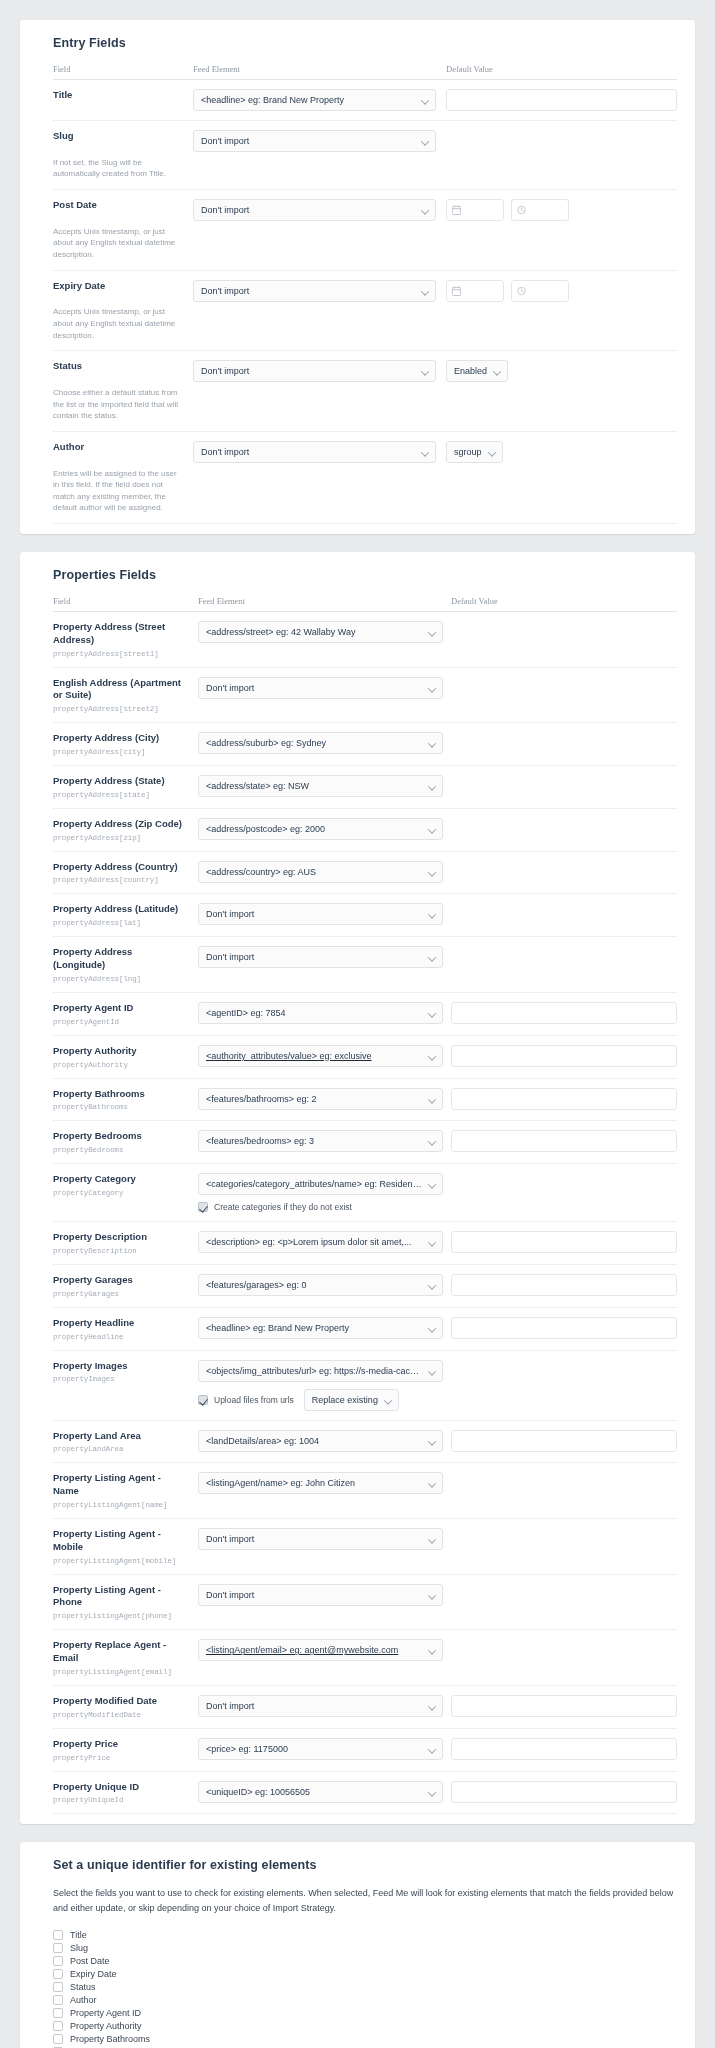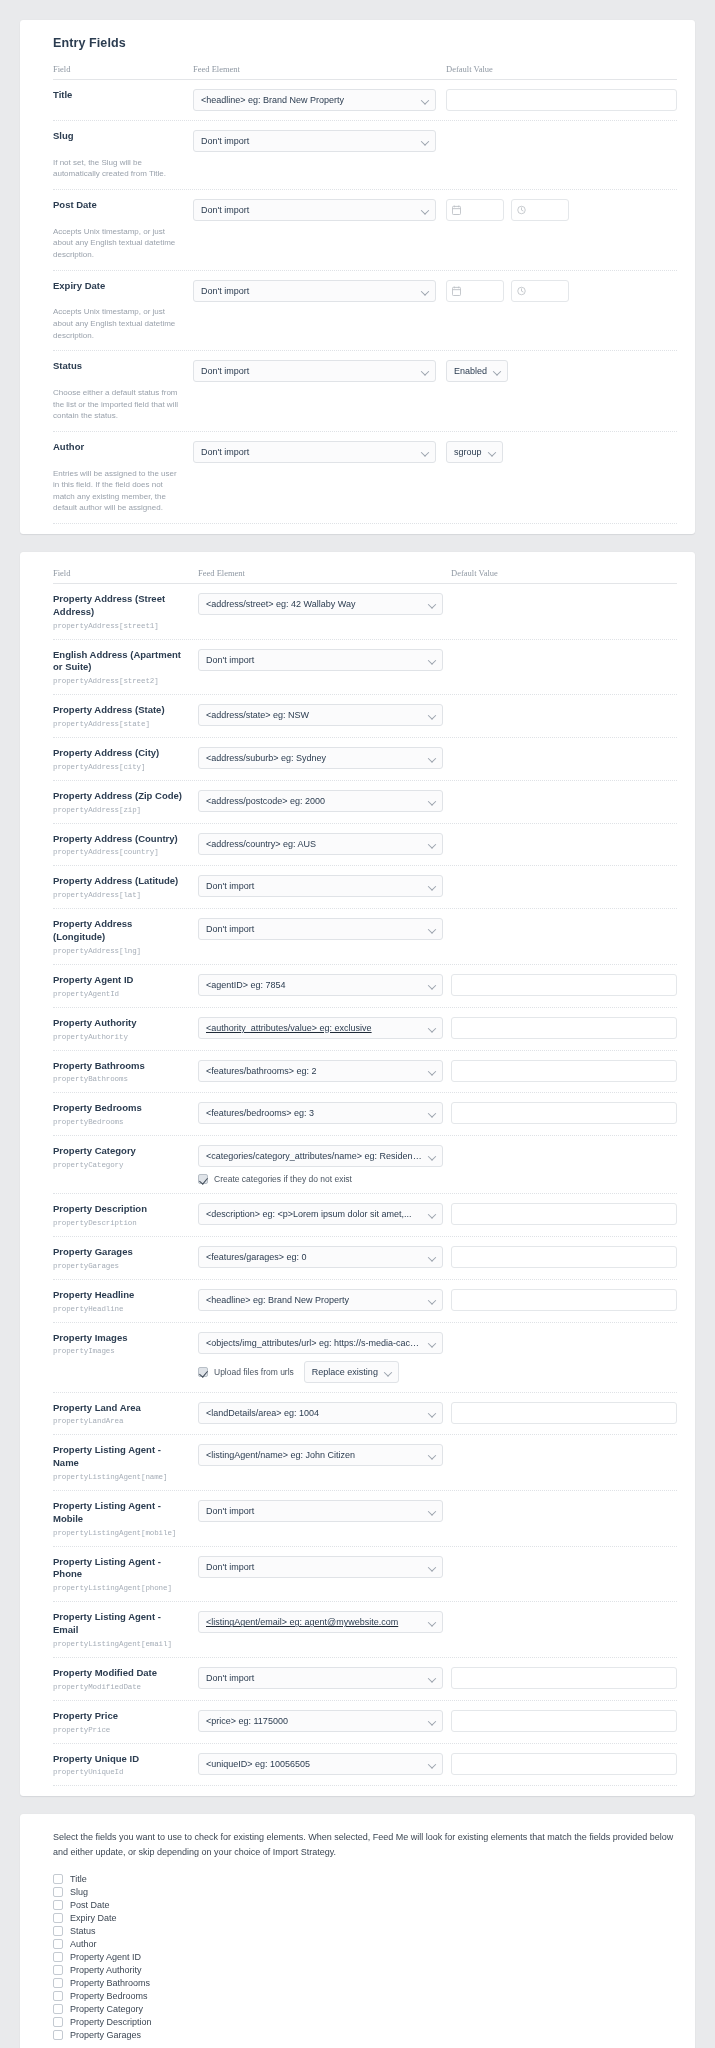--- a/index.html
+++ b/index.html
@@ -292,20 +292,21 @@
             </div>
             <div class="col-default">
               <div class="defwrap"><span class="sel sm">sgroup</span></div>
             </div>
           </div>
         </div>
     </div>
   </div>
 
   <div class="card prop">
+    <h2 class="section-title">Properties Fields</h2>
     <div class="grid">
       <div class="head-row">
         <div class="head-cell col-field">Field</div>
         <div class="head-cell col-feed" style="padding-left:5px;">Feed Element</div>
         <div class="head-cell col-default" style="padding-left:8px;">Default Value</div>
       </div>
       <div id="prop-rows">
           <div class="row">
             <div class="col-field">
               <div class="fld-name">Property Address (Street Address)</div>
@@ -325,37 +326,37 @@
             </div>
             <div class="col-feed" style="padding-left:5px;">
               <span class="sel">Don't import</span>
             </div>
             <div class="col-default">
               <div class="defwrap prop"></div>
             </div>
           </div>
           <div class="row">
             <div class="col-field">
+              <div class="fld-name">Property Address (City)</div>
+              <div class="fld-handle">propertyAddress[city]</div>
+            </div>
+            <div class="col-feed" style="padding-left:5px;">
+              <span class="sel">&lt;address/suburb&gt; eg: Sydney</span>
+            </div>
+            <div class="col-default">
+              <div class="defwrap prop"></div>
+            </div>
+          </div>
+          <div class="row">
+            <div class="col-field">
               <div class="fld-name">Property Address (State)</div>
               <div class="fld-handle">propertyAddress[state]</div>
             </div>
             <div class="col-feed" style="padding-left:5px;">
               <span class="sel">&lt;address/state&gt; eg: NSW</span>
-            </div>
-            <div class="col-default">
-              <div class="defwrap prop"></div>
-            </div>
-          </div>
-          <div class="row">
-            <div class="col-field">
-              <div class="fld-name">Property Address (City)</div>
-              <div class="fld-handle">propertyAddress[city]</div>
-            </div>
-            <div class="col-feed" style="padding-left:5px;">
-              <span class="sel">&lt;address/suburb&gt; eg: Sydney</span>
             </div>
             <div class="col-default">
               <div class="defwrap prop"></div>
             </div>
           </div>
           <div class="row">
             <div class="col-field">
               <div class="fld-name">Property Address (Zip Code)</div>
               <div class="fld-handle">propertyAddress[zip]</div>
             </div>
@@ -578,21 +579,21 @@
             </div>
             <div class="col-feed" style="padding-left:5px;">
               <span class="sel">Don't import</span>
             </div>
             <div class="col-default">
               <div class="defwrap prop"></div>
             </div>
           </div>
           <div class="row">
             <div class="col-field">
-              <div class="fld-name">Property Listing Agent - Email</div>
+              <div class="fld-name">Property Replace Agent - Email</div>
               <div class="fld-handle">propertyListingAgent[email]</div>
             </div>
             <div class="col-feed" style="padding-left:5px;text-decoration:underline;">
               <span class="sel">&lt;listingAgent/email&gt; eg: agent@mywebsite.com</span>
             </div>
             <div class="col-default">
               <div class="defwrap prop"></div>
             </div>
           </div>
           <div class="row">
@@ -635,20 +636,21 @@
               <div class="defwrap prop">
                 <input class="inp" type="text" value="" style="">
               </div>
             </div>
           </div>
         </div>
     </div>
   </div>
 
   <div class="card last">
+    <h2 class="section-title">Set a unique identifier for existing elements</h2>
     <p class="lead">Select the fields you want to use to check for existing elements. When selected, Feed Me will look for existing elements that match the fields provided below and either update, or skip depending on your choice of Import Strategy.</p>
     <div class="cb-list" id="unique-options">
         <label class="cb-item">
           <span class="cbx"></span>
           <span class="cb-label">Title</span>
         </label>
         <label class="cb-item">
           <span class="cbx"></span>
           <span class="cb-label">Slug</span>
         </label>

